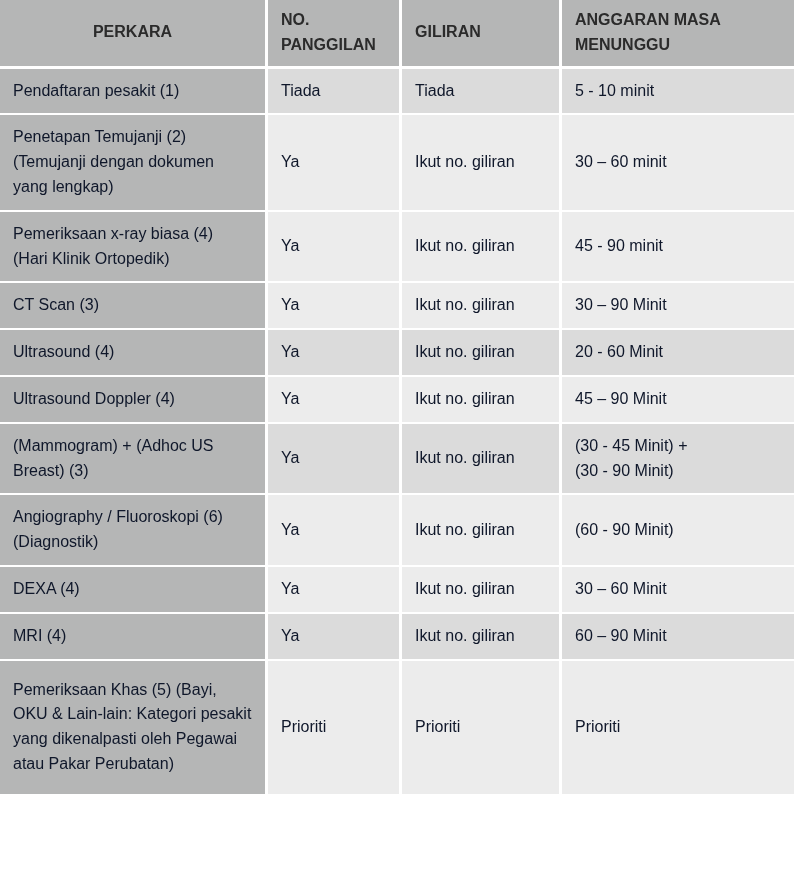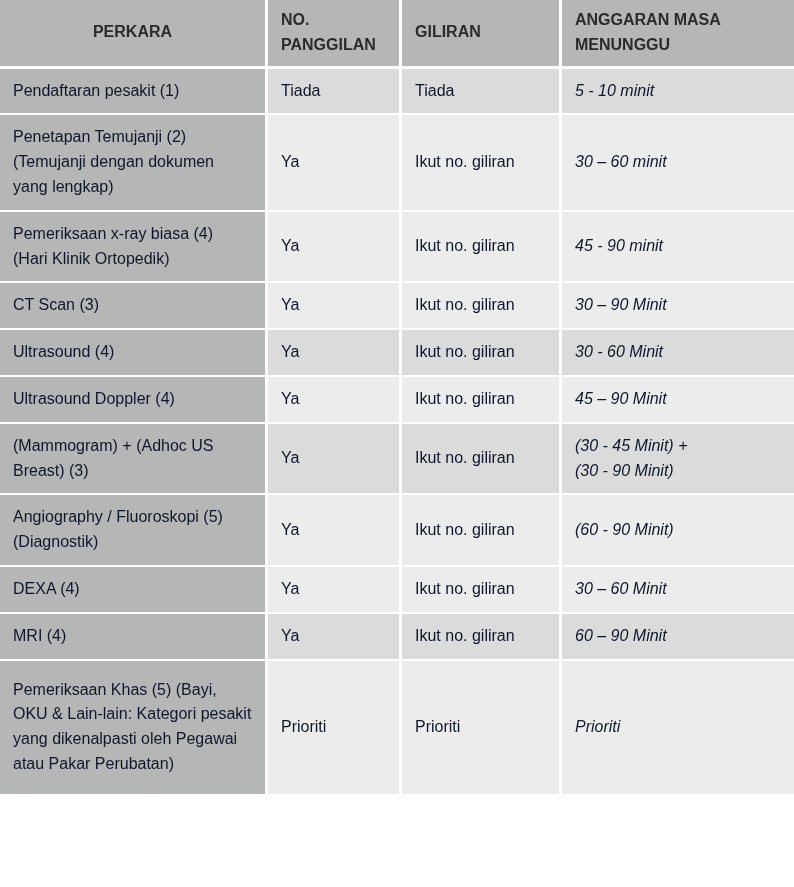--- a/index.html
+++ b/index.html
@@ -45,21 +45,21 @@
     padding: 8px 13px;
   }
   thead th.center { text-align: center; }
 
   tbody td.first-col {
     background: #b5b6b6;
   }
   tbody tr.dark td:not(.first-col)  { background: #dbdbdb; }
   tbody tr.light td:not(.first-col) { background: #ececec; }
 
-  td.pre { white-space: pre-line; font-style: italic; }
+  td.pre { white-space: pre-line; }
 
   tbody tr:last-child td { padding-top: 17px; padding-bottom: 17px; }
 </style>
 </head>
 <body>
 
 <div class="page">
   <table class="wait-table">
     <colgroup>
       <col class="c0">
@@ -97,37 +97,37 @@
         <tr class="light">
     <td class="first-col">CT Scan (3)</td>
     <td>Ya</td>
     <td>Ikut no. giliran</td>
     <td class="pre">30 – 90 Minit</td>
   </tr>
         <tr class="dark">
     <td class="first-col">Ultrasound (4)</td>
     <td>Ya</td>
     <td>Ikut no. giliran</td>
-    <td class="pre">30 - 60 Minit</td>
+    <td class="pre">20 - 60 Minit</td>
   </tr>
         <tr class="light">
     <td class="first-col">Ultrasound Doppler (4)</td>
     <td>Ya</td>
     <td>Ikut no. giliran</td>
     <td class="pre">45 – 90 Minit</td>
   </tr>
         <tr class="dark">
     <td class="first-col">(Mammogram) + (Adhoc US Breast) (3)</td>
     <td>Ya</td>
     <td>Ikut no. giliran</td>
     <td class="pre">(30 - 45 Minit) +
 (30 - 90 Minit)</td>
   </tr>
         <tr class="light">
-    <td class="first-col">Angiography / Fluoroskopi (5) (Diagnostik)</td>
+    <td class="first-col">Angiography / Fluoroskopi (6) (Diagnostik)</td>
     <td>Ya</td>
     <td>Ikut no. giliran</td>
     <td class="pre">(60 - 90 Minit)</td>
   </tr>
         <tr class="light">
     <td class="first-col">DEXA (4)</td>
     <td>Ya</td>
     <td>Ikut no. giliran</td>
     <td class="pre">30 – 60 Minit</td>
   </tr>

